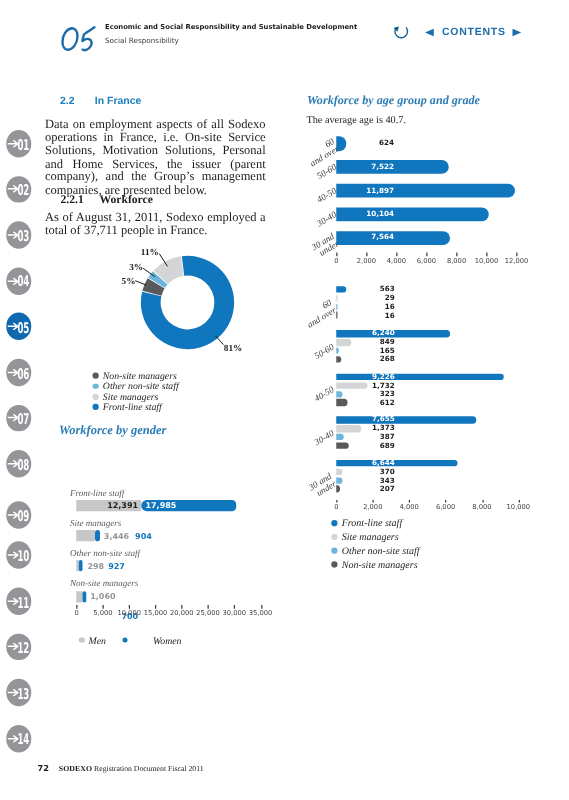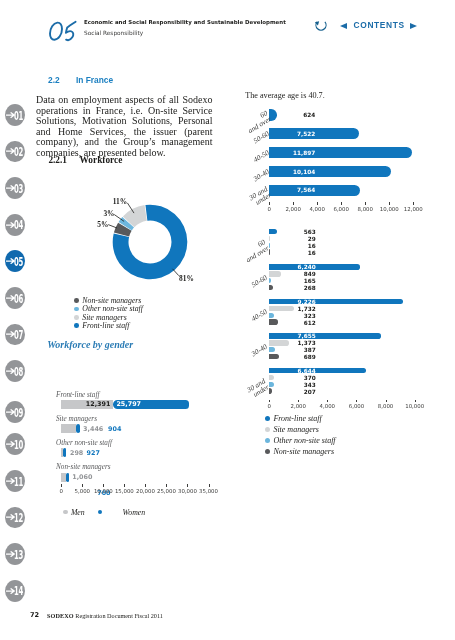--- a/index.html
+++ b/index.html
@@ -238,20 +238,21 @@
       </div>
     </div>
 
   <div class="l-h2">
     <span class="n">2.2</span><span>In France</span>
   </div>
   <div class="l-p" style="top:95px">Data on employment aspects of all Sodexo operations in France, i.e. On-site Service Solutions, Motivation Solutions, Personal and Home Services, the issuer (parent company), and the Group’s management companies, are presented below.</div>
   <div class="l-h3" style="top:154.5px">
     <span class="n">2.2.1</span><span>Workforce</span>
   </div>
+  <div class="l-p" style="top:169.8px">As of August 31, 2011, Sodexo employed a total of 37,711 people in France.</div>
 
   <div id="donut-host">
       <svg viewBox="0 0 120 120" width="120" height="120" style="position:absolute;left:89.69999999999999px;top:181.6px;">
         <path d="M55.446228547610374 22.97901722591091 A37.3 37.3 0 1 1 23.687358670827415 51.47462143369184 L39.06912094967264 55.085907796900116 A21.5 21.5 0 1 0 57.37517195103547 38.66082762351433 Z" fill="#1076bd"></path>
         <path d="M23.902405653238773 50.605656894882344 A37.3 37.3 0 0 1 28.09911270047085 40.670659879273174 L41.612089090083735 48.85842325480893 A21.5 21.5 0 0 0 39.193075644628244 54.585030113672126 Z" fill="#58595b"></path>
         <path d="M28.572159344404106 39.91067866436316 A37.3 37.3 0 0 1 32.28612228063615 35.03540543577469 L44.02551284272593 45.61022029139828 A21.5 21.5 0 0 0 41.88475672666725 48.42036437758198 Z" fill="#6cb6dd"></path>
         <path d="M32.893196247082074 34.37752567957587 A37.3 37.3 0 0 1 54.55912167814826 23.09895878045169 L56.86383689223023 38.72996283591719 A21.5 21.5 0 0 0 44.37543483410897 45.231013461417724 Z" fill="#d3d5d6"></path>
       </svg>
       <svg viewBox="0 0 110 95" width="110" height="95" style="position:absolute;left:95px;top:195px;">
         <path d="M32.4 7.9 L39.0 18.1" fill="none" stroke="#1d1d1b" stroke-width="0.8"></path>
@@ -279,21 +280,21 @@
         <span class="dot" style="background:#1076bd;"></span>
         <span>Front-line staff</span>
       </div>
     </div>
   <div class="sec-h" style="top:339.5px">Workforce by gender</div>
   <div id="gender-host">
       <div class="g-cat" style="left:56px;top:390.5px;">Front-line staff</div>
       <div class="bar" style="left:61.3px;top:399.8px;width:52.11300571428571px;background:#c6c7c9;border-radius:0;"></div>
       <div class="bar" style="left:113.4130057142857px;top:399.8px;width:75.63977142857142px;background:#1076bd;border-top-right-radius:3.5px;border-bottom-right-radius:3.5px;"></div>
       <div class="g-val" style="left:61.3px;top:400.40000000000003px;width:49.11300571428571px;text-align:right;color:#1d1d1b;">12,391</div>
-      <div class="g-val" style="left:116.4130057142857px;top:400.40000000000003px;color:#ffffff;">25,797</div>
+      <div class="g-val" style="left:116.4130057142857px;top:400.40000000000003px;color:#ffffff;">17,985</div>
       <div class="g-cat" style="left:56px;top:414.8px;">Site managers</div>
       <div class="bar" style="left:61.3px;top:424.1px;width:14.49289142857143px;background:#c6c7c9;border-radius:0;"></div>
       <div class="bar" style="left:75.79289142857142px;top:424.1px;width:3.801965714285714px;background:#1076bd;border-top-right-radius:3.5px;border-bottom-right-radius:3.5px;"></div>
       <div class="g-val" style="left:83.09485714285714px;top:424.70000000000005px;color:#939598;">3,446</div>
       <div class="g-val" style="left:108.09485714285714px;top:424.70000000000005px;color:#1076bd;">904</div>
       <div class="g-cat" style="left:56px;top:439px;">Other non-site staff</div>
       <div class="bar" style="left:61.3px;top:448.3px;width:1.253302857142857px;background:#c6c7c9;border-radius:0;"></div>
       <div class="bar" style="left:62.55330285714285px;top:448.3px;width:3.898697142857143px;background:#1076bd;border-top-right-radius:3.5px;border-bottom-right-radius:3.5px;"></div>
       <div class="g-val" style="left:69.952px;top:448.90000000000003px;color:#939598;">298</div>
       <div class="g-val" style="left:86.55199999999999px;top:448.90000000000003px;color:#1076bd;">927</div>
@@ -321,20 +322,21 @@
       <div class="legend-item sm" style="left:62.9px;top:508.6px;">
         <span class="dot" style="background:#c6c7c9;"></span>
         <span>Men</span>
       </div>
       <div class="legend-item sm" style="left:97.8px;top:508.6px;gap:20px;">
         <span class="dot" style="background:#1076bd;"></span>
         <span>Women</span>
       </div>
     </div>
 
+  <div class="r-h" style="top:76px">Workforce by age group and grade</div>
   <div class="r-p" style="top:90.6px">The average age is 40.7.</div>
   <div id="age-host">
       <div class="bar" style="left:269.1px;top:109px;width:7.498399999999999px;height:11.6px;background:#1076bd;border-radius:0 5.8px 5.8px 0;"></div>
       <div class="val-r" style="left:275.3px;top:111.8px;width:40px;text-align:right;">624</div>
       <div class="age-cat" style="left:204.60000000000002px;top:109px;width:64px;line-height:7.0px;">60<br>and over</div>
       <div class="bar" style="left:269.1px;top:127.9px;width:90.38936666666666px;height:11.6px;background:#1076bd;border-radius:0 5.8px 5.8px 0;"></div>
       <div class="bar-lbl" style="left:275.3px;top:130.70000000000002px;width:40px;text-align:right;">7,522</div>
       <div class="age-cat" style="left:204.60000000000002px;top:129.70000000000002px;width:64px;">50-60</div>
       <div class="bar" style="left:269.1px;top:146.8px;width:142.96228333333332px;height:11.6px;background:#1076bd;border-radius:0 5.8px 5.8px 0;"></div>
       <div class="bar-lbl" style="left:275.3px;top:149.60000000000002px;width:40px;text-align:right;">11,897</div>

